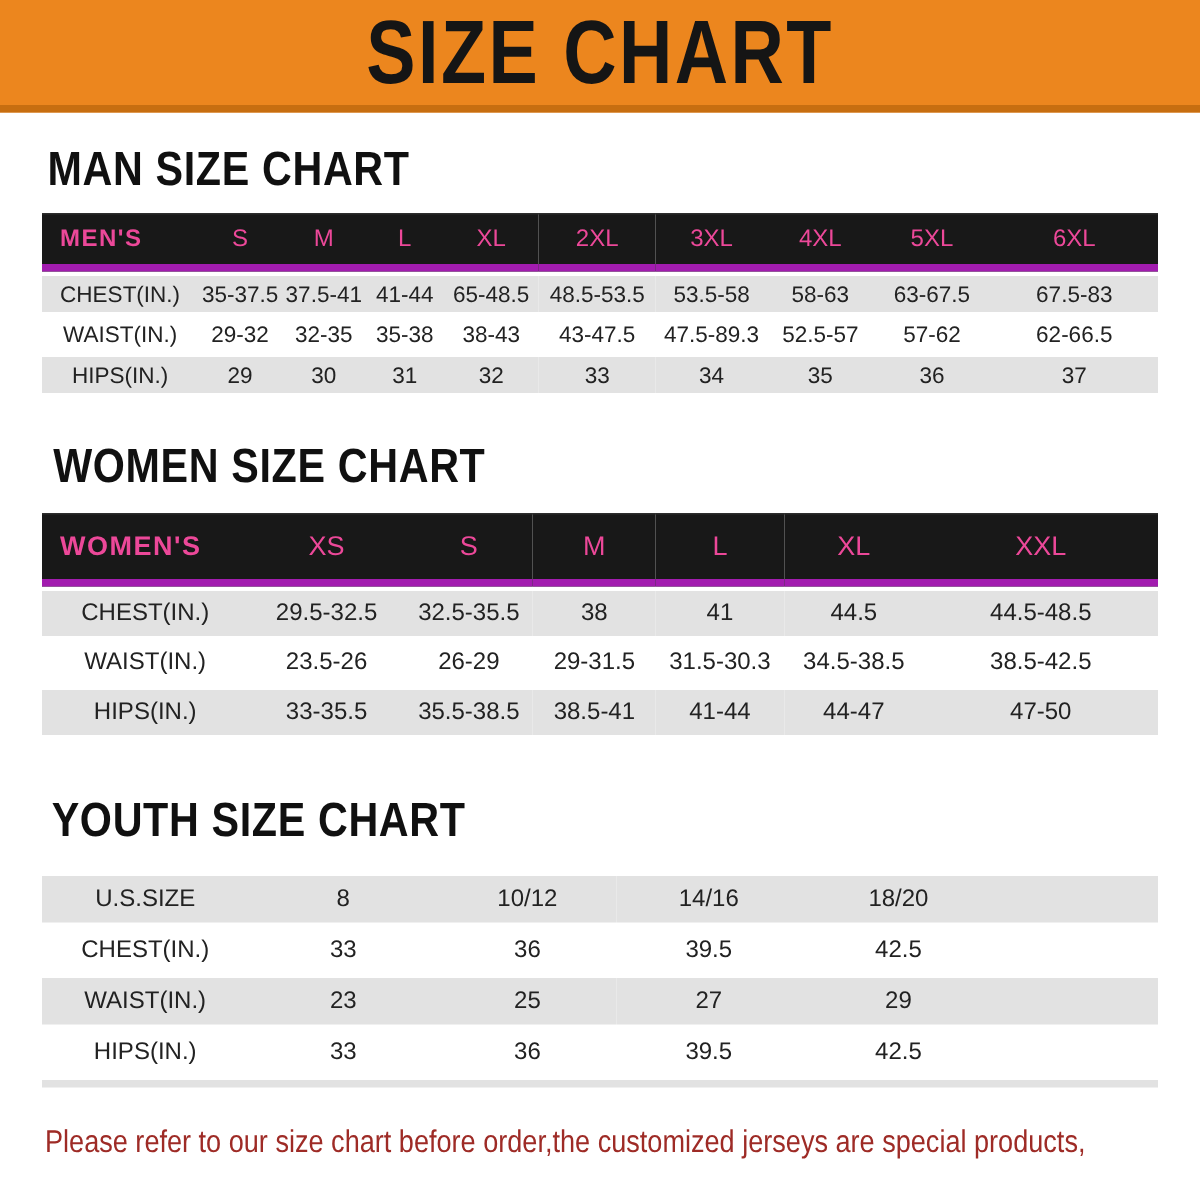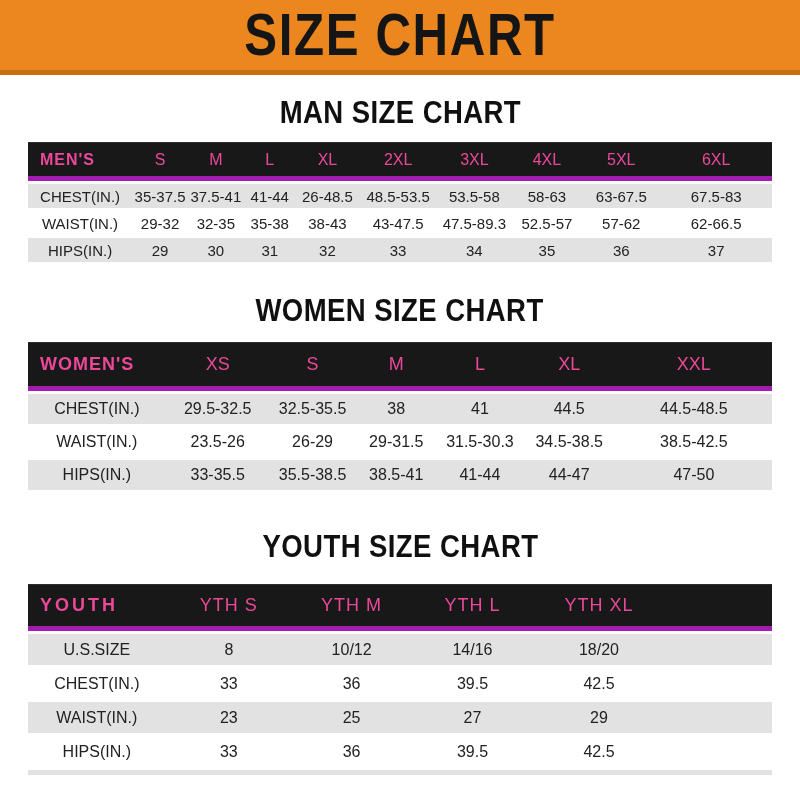--- a/index.html
+++ b/index.html
@@ -21,21 +21,21 @@
   .banner{
     height:70px;background:var(--banner-bg);
     border-bottom:5px solid var(--banner-edge);
     text-align:center;overflow:hidden;text-decoration:underline;
   }
   .banner-title{
     display:inline-block;font-size:60px;font-weight:bold;color:var(--banner-text);
     line-height:70px;transform:scaleX(0.82);letter-spacing:2px;white-space:nowrap;
   }
   
-  .heading{text-align:center;}
+  .heading{text-align:left;padding-left:12px;}
   .heading span{
     display:inline-block;font-size:32px;font-weight:bold;color:#101010;
     line-height:34px;transform:scaleX(0.86);letter-spacing:0.5px;white-space:nowrap;
   }
   .heading.h-man{margin-top:20px;}
   .heading.h-women{margin-top:28px;}
   .heading.h-youth{margin-top:36px;}
   
   table.size-table{
     width:744px;margin:10px auto 0 auto;
@@ -106,21 +106,21 @@
     <td>3XL</td>
     <td>4XL</td>
     <td>5XL</td>
     <td>6XL</td>
   </tr>
   <tr class="r gray">
     <td>CHEST(IN.)</td>
     <td>35-37.5</td>
     <td>37.5-41</td>
     <td>41-44</td>
-    <td>26-48.5</td>
+    <td>65-48.5</td>
     <td>48.5-53.5</td>
     <td>53.5-58</td>
     <td>58-63</td>
     <td>63-67.5</td>
     <td>67.5-83</td>
   </tr>
   <tr class="r white">
     <td>WAIST(IN.)</td>
     <td>29-32</td>
     <td>32-35</td>
@@ -208,28 +208,20 @@
 <table class="size-table t-youth">
   <colgroup>
     <col style="width:18.5%">
       <col style="width:17%">
       <col style="width:16%">
       <col style="width:16.5%">
     <col style="width:17.5%">
       <col style="width:14.5%">
   </colgroup>
   <tbody>
-      <tr class="band">
-    <td class="label">YOUTH</td>
-    <td>YTH S</td>
-    <td>YTH M</td>
-    <td>YTH L</td>
-    <td>YTH XL</td>
-    <td></td>
-  </tr>
   <tr class="r gray">
     <td>U.S.SIZE</td>
     <td>8</td>
     <td>10/12</td>
     <td>14/16</td>
     <td>18/20</td>
     <td></td>
   </tr>
   <tr class="r white">
     <td>CHEST(IN.)</td>

